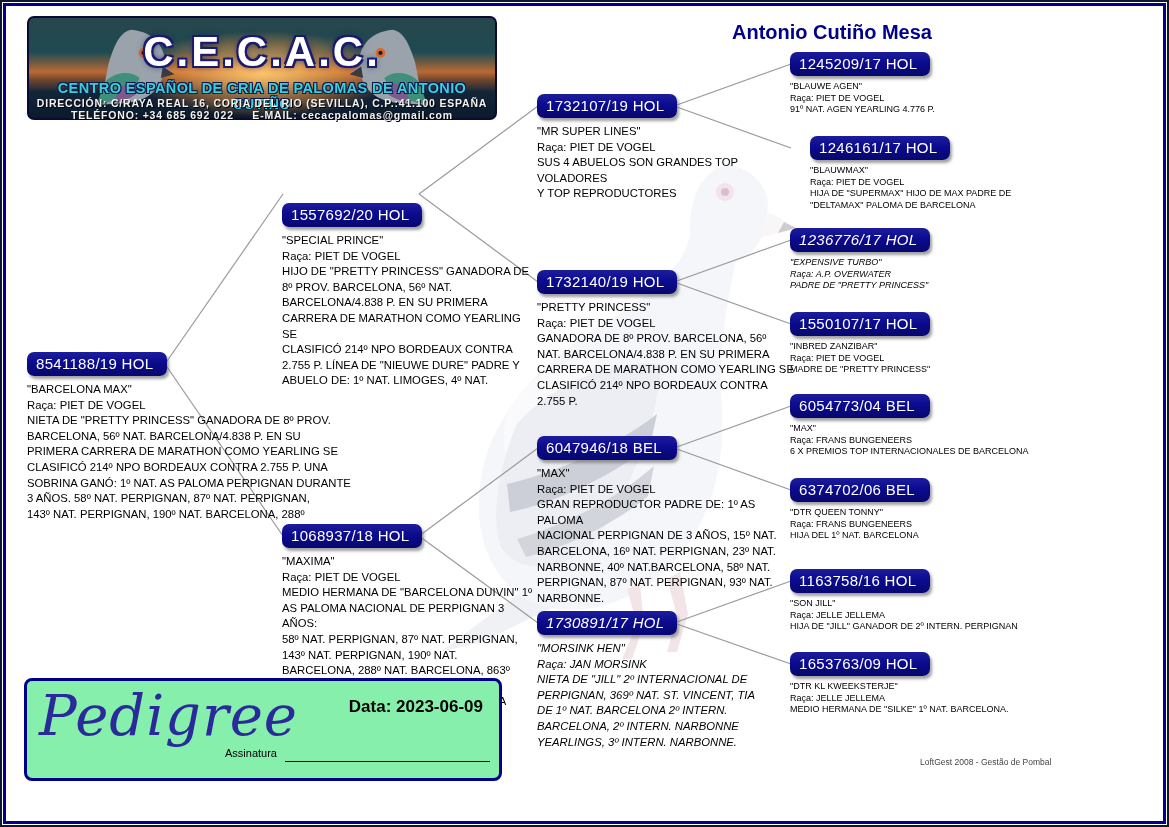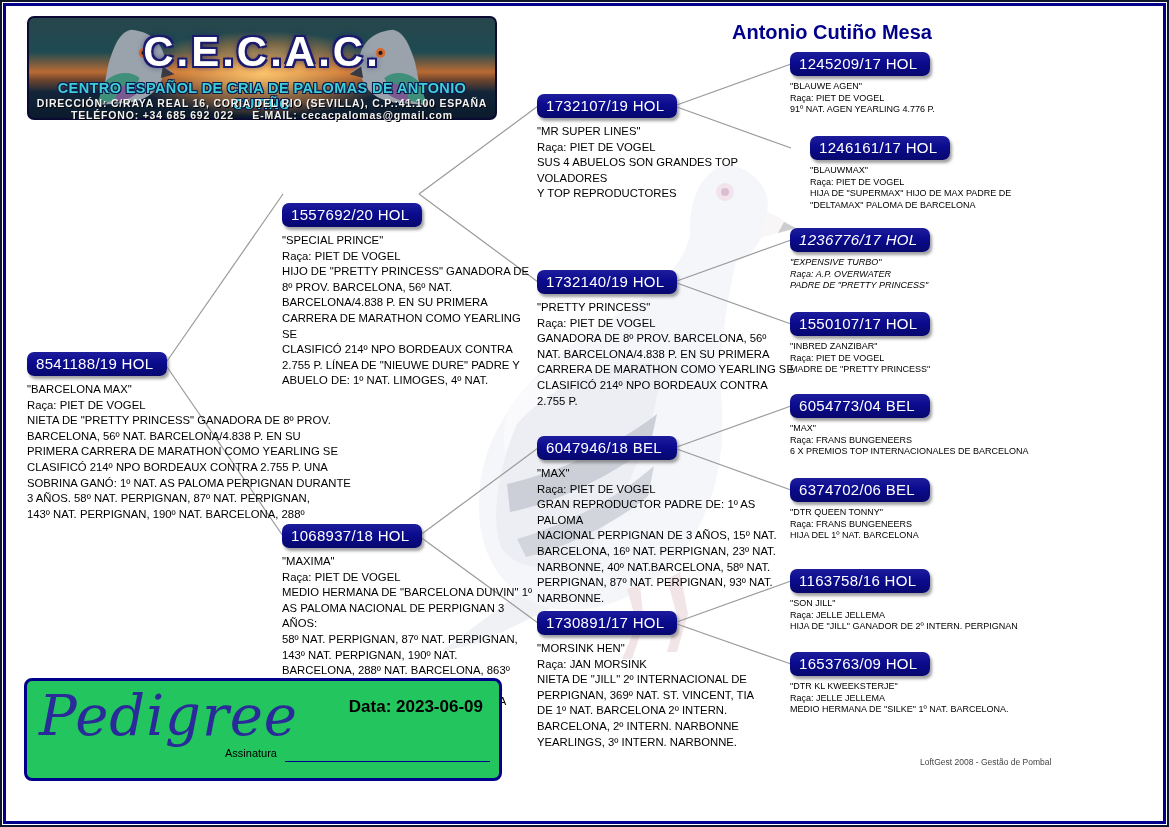--- a/index.html
+++ b/index.html
@@ -52,21 +52,21 @@
     box-shadow:2px 3px 3px rgba(110,110,110,0.65);
   }
   .info {
     margin-top:6px; white-space:pre-line; color:#000000;
     font-size:11.3px; line-height:15.6px;
   }
   .node.small .info { font-size:9px; line-height:11.6px; margin-top:5px; }
   
   #footer-box {
     position:absolute; left:22px; top:676px; width:478px; height:103px;
-    border:3px solid #00008b; border-radius:8px; box-sizing:border-box; z-index:2; background:#22c55e;text-align:center;
+    border:3px solid #00008b; border-radius:8px; box-sizing:border-box; z-index:2; background:#86efac;text-align:center;
   }
   #pedigree-script {
     position:absolute; left:12px; top:2px;
     font-family:"DejaVu Serif", serif; font-style:italic; font-weight:normal;
     font-size:56px; color:#2a2a9a; letter-spacing:1px;
   }
   #date-text { position:absolute; right:16px; top:16px; font-size:17px; font-weight:bold; color:#000; }
   #signature-label { position:absolute; left:198px; top:66px; font-size:11px; color:#000; }
   #signature-line { position:absolute; left:258px; top:58px; width:205px; height:22px; border-bottom:1.5px solid #00008b; }
   #software-credit { position:absolute; left:918px; top:755px; font-size:8.5px; color:#444; z-index:2; }
@@ -194,21 +194,21 @@
     <div class="ring">6047946/18 BEL</div>
     <div class="info">"MAX"
 Raça: PIET DE VOGEL
 GRAN REPRODUCTOR PADRE DE: 1º AS PALOMA
 NACIONAL PERPIGNAN DE 3 AÑOS, 15º NAT.
 BARCELONA, 16º NAT. PERPIGNAN, 23º NAT.
 NARBONNE, 40º NAT.BARCELONA, 58º NAT.
 PERPIGNAN, 87º NAT. PERPIGNAN, 93º NAT.
 NARBONNE.</div>
   </div>
-  <div class="node" style="left:535px; top:609px; width:260px;">
+  <div class="node" style="left:535px; top:609px; width:260px;font-style:italic;">
     <div class="ring">1730891/17 HOL</div>
     <div class="info">"MORSINK HEN"
 Raça: JAN MORSINK
 NIETA DE "JILL" 2º INTERNACIONAL DE
 PERPIGNAN, 369º NAT. ST. VINCENT, TIA
 DE 1º NAT. BARCELONA 2º INTERN.
 BARCELONA, 2º INTERN. NARBONNE
 YEARLINGS, 3º INTERN. NARBONNE.</div>
   </div>
 

